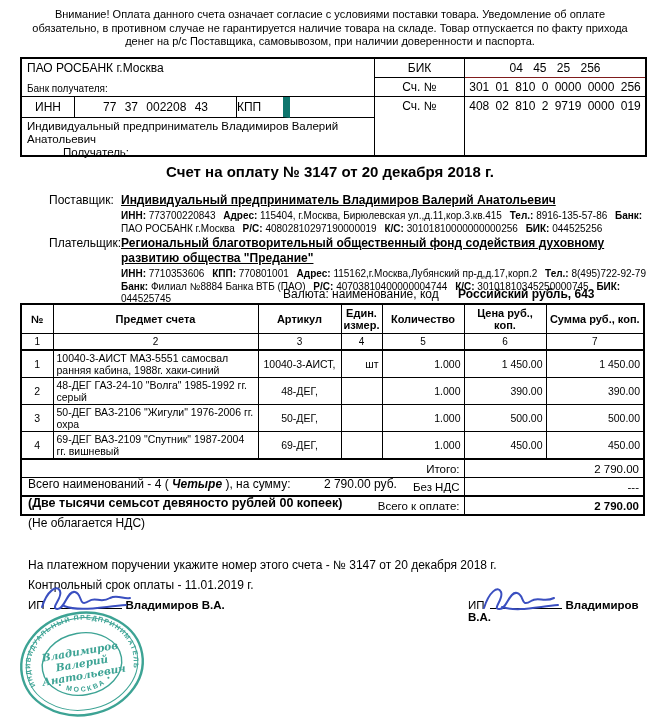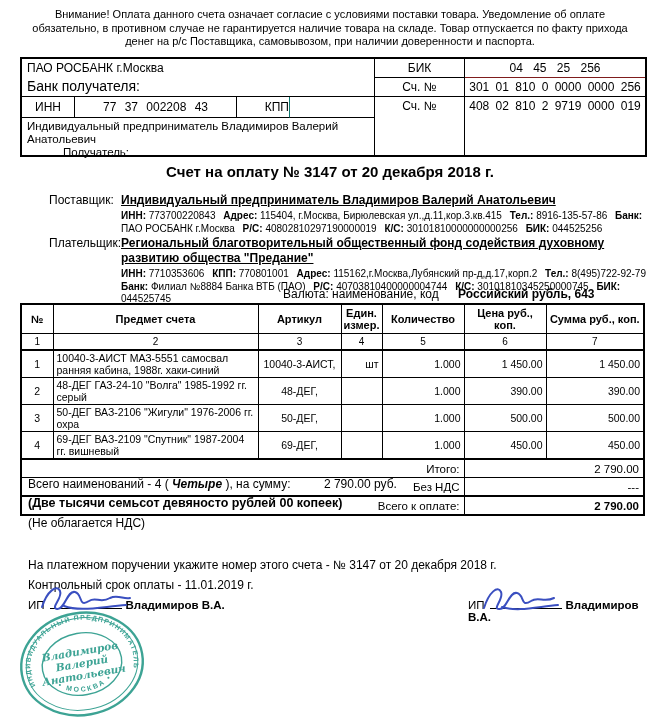--- a/index.html
+++ b/index.html
@@ -12,30 +12,30 @@
            font-size:11px;line-height:13.5px;}
 
   
   .bank{position:absolute;left:20px;top:57px;width:623px;display:grid;
         grid-template-columns:53px 162px 53px 85px 90px 180px;
         grid-template-rows:19px 19px 21px 37px;
         border:2px solid #000;font-size:12px;}
   .bank div{box-sizing:border-box;}
   .b-bank{grid-area:1/1/3/5;border-right:1px solid #000;border-bottom:1px solid #000;
           padding:2px 5px;position:relative;}
-  .b-bank .lb{position:absolute;left:5px;bottom:2px;font-size:14px;}
+  .b-bank .lb{position:absolute;left:5px;bottom:2px;font-size:10px;}
   .b-bik-l{grid-area:1/5/2/6;border-right:1px solid #000;border-bottom:1px solid #000;
            text-align:center;line-height:18px;}
   .b-bik-v{grid-area:1/6/2/7;border-bottom:1px solid #7f1d1d;text-align:center;line-height:18px;word-spacing:7px;}
   .b-acc1-l{grid-area:2/5/3/6;border-right:1px solid #000;border-bottom:1px solid #000;
             text-align:center;line-height:18px;}
   .b-acc1-v{grid-area:2/6/3/7;border-bottom:1px solid #000;text-align:center;line-height:18px;word-spacing:3px;}
   .b-inn-l{grid-area:3/1/4/2;border-right:1px solid #000;border-bottom:1px solid #000;text-align:center;line-height:20px;}
   .b-inn-v{grid-area:3/2/4/3;border-right:1px solid #000;border-bottom:1px solid #000;text-align:center;line-height:20px;word-spacing:5px;}
-  .b-kpp-l{grid-area:3/3/4/4;border-right:1px solid #0f766e;border-bottom:1px solid #000;text-align:right;line-height:20px;}
+  .b-kpp-l{grid-area:3/3/4/4;border-right:7px solid #0f766e;border-bottom:1px solid #000;text-align:left;line-height:20px;}
   .b-kpp-v{grid-area:3/4/4/5;border-right:1px solid #000;border-bottom:1px solid #000;}
   .b-acc2-l{grid-area:3/5/5/6;border-right:1px solid #000;text-align:center;padding-top:2px;}
   .b-acc2-v{grid-area:3/6/5/7;text-align:center;padding-top:2px;word-spacing:3px;}
   .b-rcp{grid-area:4/1/5/5;border-right:1px solid #000;padding:2px 5px;font-size:11.5px;line-height:12.5px;}
   .b-rcp .lb{margin-top:1px;padding-left:36px;}
 
   .doc-title{position:absolute;top:163px;left:0;width:660px;text-align:center;
              font-size:15px;font-weight:bold;}
 
   

